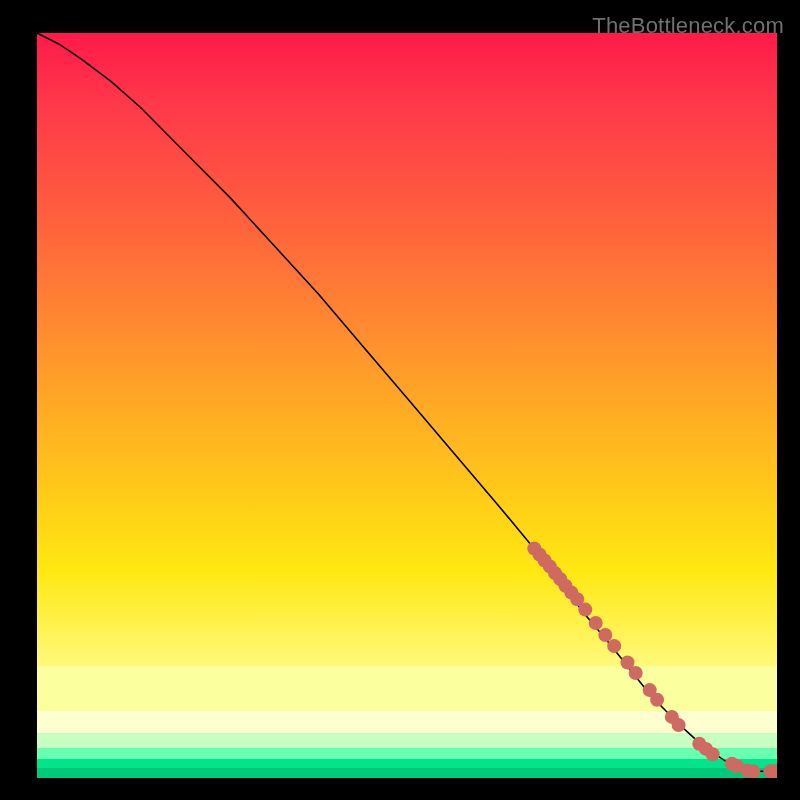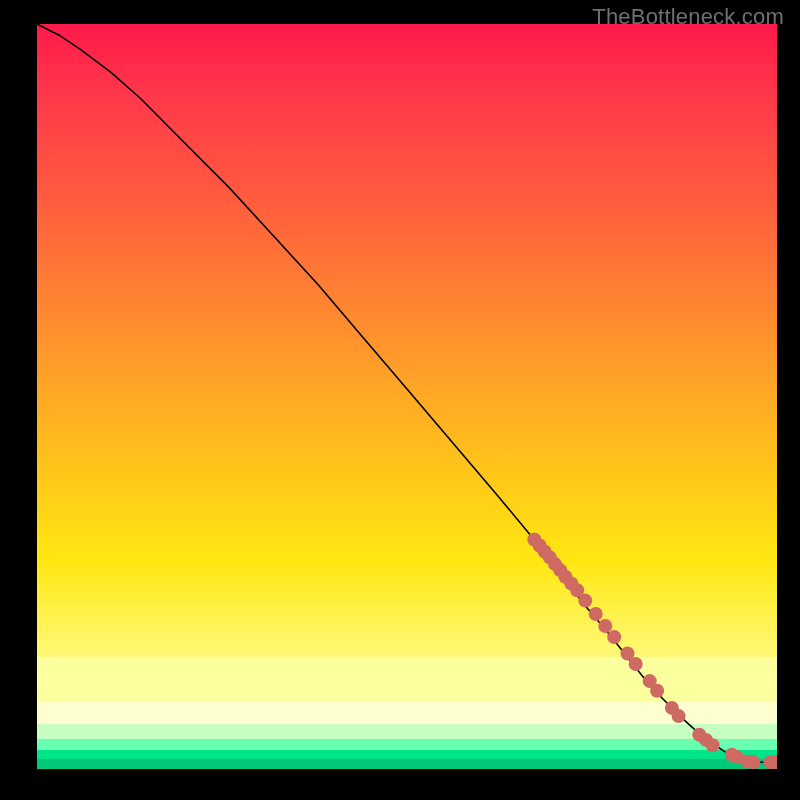--- a/index.html
+++ b/index.html
@@ -9,20 +9,21 @@
     height: 800px;
     overflow: hidden;
     background: #000;
     font-family: Arial, Helvetica, sans-serif;
   }
   .stage {
     position: relative;
     width: 800px;
     height: 576px;
     background: #000;
+    margin-top: 9px;
   }
   .plot-area {
     position: absolute;
     overflow: hidden;
   }
   
   .grad-red {
     position: absolute;
     left: 0; top: 0; right: 0;
     height: 85%;

